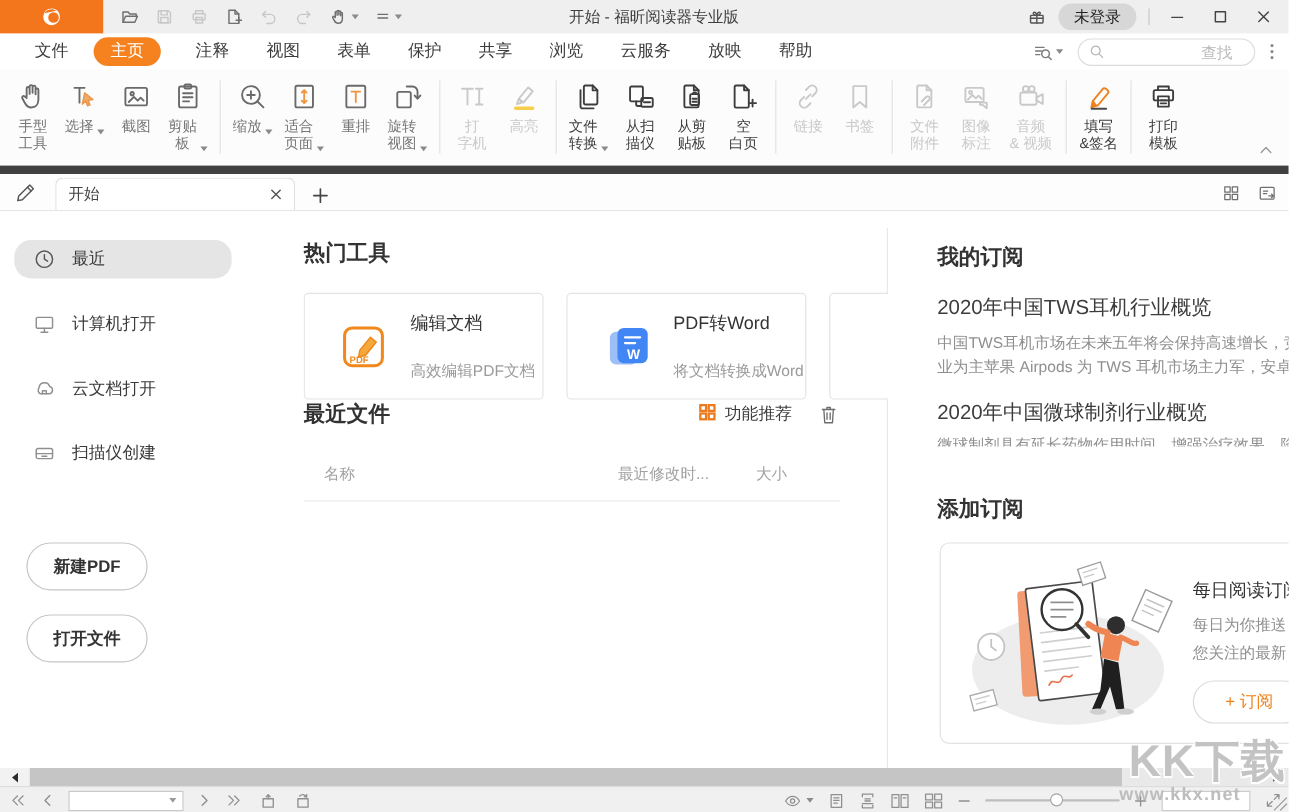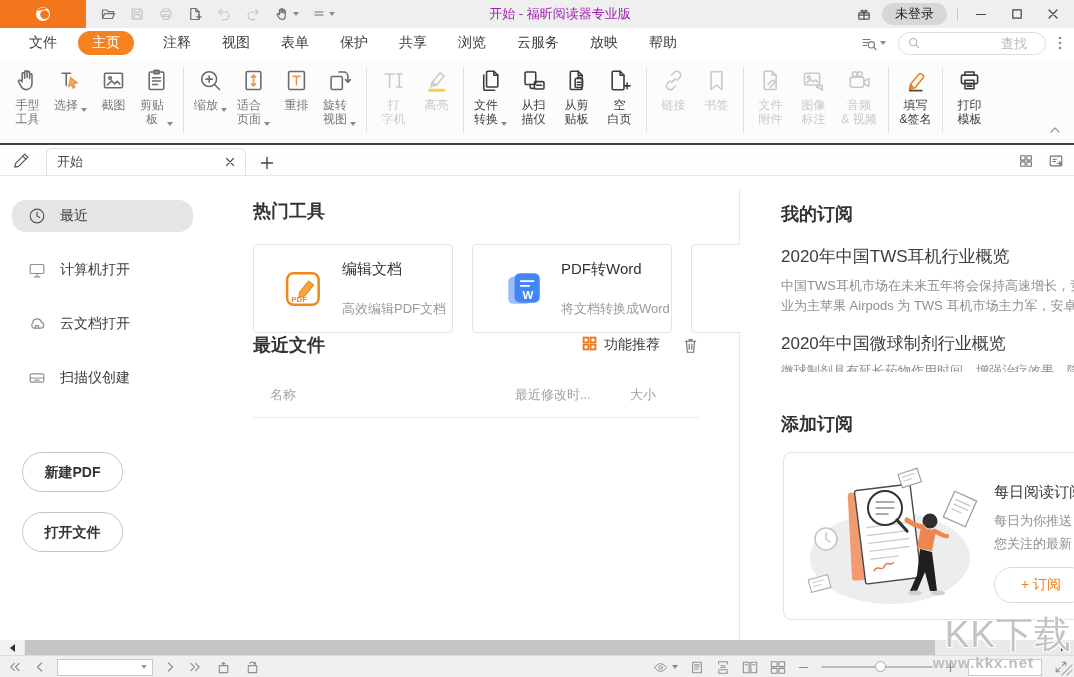--- a/index.html
+++ b/index.html
@@ -9,37 +9,37 @@
   .stroke { fill:none; stroke:currentColor; stroke-width:1.4; stroke-linecap:round; stroke-linejoin:round; }
   .thin  { stroke-width:1.2; }
 
   
   .titlebar { position:absolute; left:0; top:0; width:1074px; height:28px; background:#efefef; display:flex; align-items:center; }
   .logo-block { width:86px; height:28px; background:#f3761d; display:flex; align-items:center; justify-content:center; }
   .qat { display:flex; align-items:center; margin-left:14px; gap:13px; color:#6f6f6f; }
   .qat .dis { color:#c7c7c7; }
   .qat-item { display:flex; align-items:center; }
   .caret { display:inline-block; width:0; height:0; border-left:3.5px solid transparent; border-right:3.5px solid transparent; border-top:4px solid #8a8a8a; margin-left:3px; }
-  .win-title { position:absolute; left:400px; width:320px; text-align:center; font-size:13px; color:#a21caf; }
+  .win-title { position:absolute; left:385px; width:320px; text-align:center; font-size:13px; color:#404040; }
   .tb-right { position:absolute; right:8px; top:0; height:28px; display:flex; align-items:center; gap:10px; color:#555; }
   .login-pill { background:#d7d7d7; color:#222; font-size:13px; border-radius:11px; padding:2px 13px; }
   .tb-vsep { width:1px; height:14px; background:#c9c9c9; }
   .winbtn { width:26px; height:22px; display:flex; align-items:center; justify-content:center; color:#444; }
 
   
   .menubar { position:absolute; left:0; top:28px; width:1074px; height:30px; background:#fff; display:flex; align-items:center; }
   .mi { font-size:14px; color:#3c3c3c; margin-left:27px; padding:3px 2px; white-space:nowrap; }
   .mi.active { background:#f6821f; color:#fff; border-radius:12px; padding:3px 14px; margin-left:19px; }
   .menu-right { position:absolute; right:12px; display:flex; align-items:center; gap:12px; color:#7a7a7a; }
   .searchbox { display:flex; align-items:center; width:148px; height:23px; border:1px solid #ddd; border-radius:12px; background:#fff; padding:0 8px; gap:6px; color:#b5b5b5; }
   .searchbox input { border:none; outline:none; width:100px; font-size:13px; color:#555; background:transparent;text-align:right; }
   .searchbox input::placeholder { color:#b9b9b9; }
 
   
-  .ribbon { position:absolute; left:0; top:58px; width:1074px; height:87px; background:#fcfcfc; border-bottom:2px solid #404040; display:flex; align-items:flex-start; padding:5px 0 0 6px; }
+  .ribbon { position:absolute; left:0; top:58px; width:1074px; height:87px; background:#fcfcfc; border-bottom:7px solid #404040; display:flex; align-items:flex-start; padding:5px 0 0 6px; }
   .tb-btn { display:flex; flex-direction:column; align-items:center; min-width:43px; padding:2px 1px; color:#6a6a6a; }
   .tb-btn svg { width:27px; height:27px; margin:2px 0 4px; }
   .tb-lab { font-size:12px; line-height:14px; color:#767676; text-align:center; white-space:pre-line; display:flex; align-items:flex-end; justify-content:center; }
   .tb-btn.dark, .tb-btn.dark .tb-lab { color:#3d3d3d; }
   .tb-btn.disabled, .tb-btn.disabled .tb-lab { color:#c9c9c9; }
   .tb-sep { width:1px; align-self:stretch; background:#e3e3e3; margin:4px 5px 10px 5px; }
   .ribbon-collapse { position:absolute; right:12px; bottom:8px; color:#9a9a9a; }
 
   
   .tabbar { position:absolute; left:0; top:145px; width:1074px; height:31px; background:#fdfdfd; border-bottom:1px solid #e6e6e6; display:flex; align-items:flex-end; }
@@ -111,21 +111,21 @@
   .page-combo input { flex:1; border:none; outline:none; width:70px; font-size:11px; padding:0 4px; background:transparent; }
   .pc-caret { border-top-color:#9a9a9a; margin:0 5px 0 0; }
   .sb-right { position:absolute; left:652px; top:0; height:22px; display:flex; align-items:center; gap:12px; }
   .slider { position:relative; width:112px; height:2px; background:#bdbdbd; border-radius:1px; }
   .slider-thumb { position:absolute; left:54px; top:-5px; width:11px; height:11px; border-radius:50%; background:#fff; border:1px solid #a6a6a6; }
   .zoom-box { width:74px; height:17px; background:#fff; border:1px solid #ccc; }
   .resize-grip { position:absolute; right:1px; bottom:1px; color:#9a9a9a; }
 
   
   .watermark { position:absolute; right:2px; bottom:6px; z-index:50; text-align:right; pointer-events:none; }
-  .wm-brand { font-size:37px; font-weight:normal; letter-spacing:1px; color:rgba(185,185,185,.85); text-shadow:1px 1px 0 #fff,-1px -1px 0 #fff,1px -1px 0 #fff,-1px 1px 0 #fff; line-height:34px; }
+  .wm-brand { font-size:37px; font-weight:bold; letter-spacing:1px; color:rgba(185,185,185,.85); text-shadow:1px 1px 0 #fff,-1px -1px 0 #fff,1px -1px 0 #fff,-1px 1px 0 #fff; line-height:34px; }
   .wm-url { font-size:15px; font-weight:bold; color:#bdbdbd; margin:2px 38px 0 0; letter-spacing:1px; }
 </style>
 </head>
 <body>
 
 <div class="app">
 
   <div class="titlebar">
     <div class="logo-block">
       <svg width="18" height="18" viewBox="0 0 18 18">

